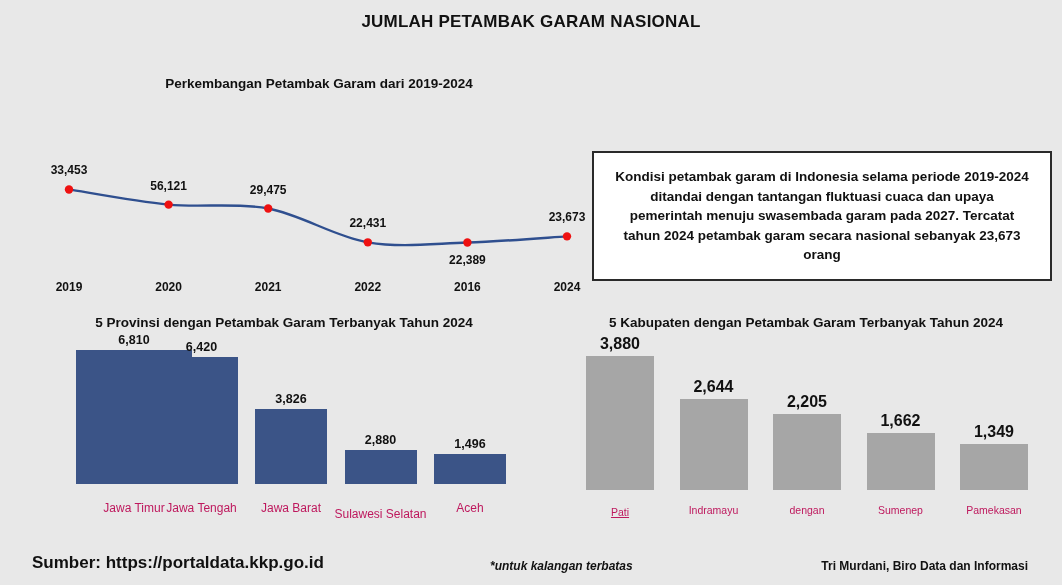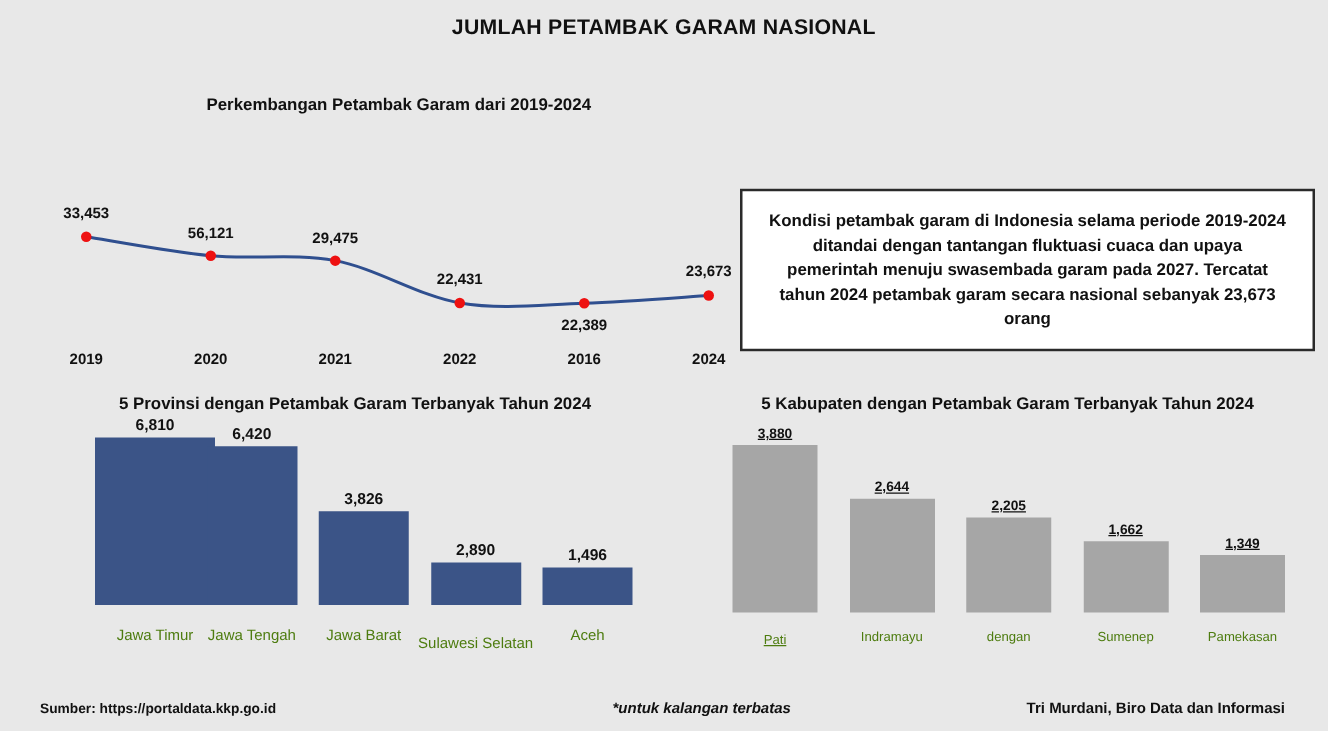--- a/index.html
+++ b/index.html
@@ -135,37 +135,37 @@
   .bar-value {
     position: absolute;
     left: 0;
     width: 100%;
     text-align: center;
     font-weight: bold;
     color: #111;
     white-space: nowrap;
   }
   .left .bar-value { font-size: 12.5px; }
-  .right .bar-value { font-size: 11px; text-decoration: underline; }
+  .right .bar-value { font-size: 16px; }
   .bar-cat {
     position: absolute;
     left: -12px;
     width: calc(100% + 24px);
     text-align: center;
-    color: #4d7c0f;
+    color: #be185d;
     line-height: 1.15;
   }
   .left .bar-cat { font-size: 12px; }
   .right .bar-cat { font-size: 10.5px; }
   
   .footer-left {
     position: absolute;
     left: 32px;
     bottom: 12px;
-    font-size: 11px;
+    font-size: 17px;
     font-weight: bold;
     color: #111;
   }
   .footer-center {
     position: absolute;
     left: 490px;
     bottom: 12px;
     font-size: 12px;
     font-weight: bold;
     font-style: italic;
@@ -216,38 +216,38 @@
         <div class="pt-label" style="left: 438.4px; top: 184.533px;">22,389</div>
         <div class="pt-label" style="left: 538px; top: 142.37px;">23,673</div>
       </div>
   </div>
 
   <div class="callout">Kondisi petambak garam di Indonesia selama periode 2019-2024 ditandai dengan tantangan fluktuasi cuaca dan upaya pemerintah menuju swasembada garam pada 2027. Tercatat tahun 2024 petambak garam secara nasional sebanyak 23,673 orang</div>
 
   <div class="bar-block left">
     <div class="bar-title">5 Provinsi dengan Petambak Garam Terbanyak Tahun 2024</div>
     <div class="bars-area" id="bars-left">
-        <div class="bar-col" style="left: 62px; width: 96px; height: 185px;">
+        <div class="bar-col" style="left: 62px; width: 96px; height: 185px; padding-left: 20px;">
           <div class="bar-rect" style="height: 134px; bottom: 38px; background: rgb(59, 84, 135);"></div>
           <div class="bar-value" style="bottom: 175px;">6,810</div>
           <div class="bar-cat" style="bottom: 6px;">Jawa Timur</div>
         </div>
         <div class="bar-col" style="left: 151.5px; width: 72px; height: 185px;">
           <div class="bar-rect" style="height: 127px; bottom: 38px; background: rgb(59, 84, 135);"></div>
           <div class="bar-value" style="bottom: 168px;">6,420</div>
           <div class="bar-cat" style="bottom: 6px;">Jawa Tengah</div>
         </div>
         <div class="bar-col" style="left: 241px; width: 72px; height: 185px;">
           <div class="bar-rect" style="height: 75px; bottom: 38px; background: rgb(59, 84, 135);"></div>
           <div class="bar-value" style="bottom: 116px;">3,826</div>
           <div class="bar-cat" style="bottom: 6px;">Jawa Barat</div>
         </div>
         <div class="bar-col" style="left: 330.5px; width: 72px; height: 185px;">
           <div class="bar-rect" style="height: 34px; bottom: 38px; background: rgb(59, 84, 135);"></div>
-          <div class="bar-value" style="bottom: 75px;">2,890</div>
+          <div class="bar-value" style="bottom: 75px;">2,880</div>
           <div class="bar-cat" style="bottom: 0;">Sulawesi Selatan</div>
         </div>
         <div class="bar-col" style="left: 420px; width: 72px; height: 185px;">
           <div class="bar-rect" style="height: 30px; bottom: 38px; background: rgb(59, 84, 135);"></div>
           <div class="bar-value" style="bottom: 71px;">1,496</div>
           <div class="bar-cat" style="bottom: 6px;">Aceh</div>
         </div>
       </div>
   </div>
 

